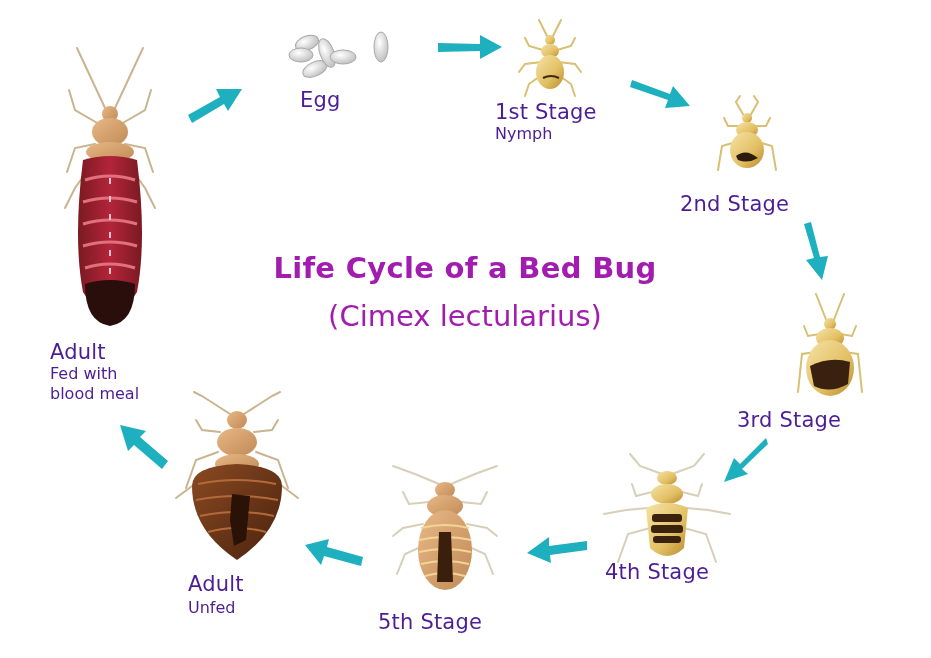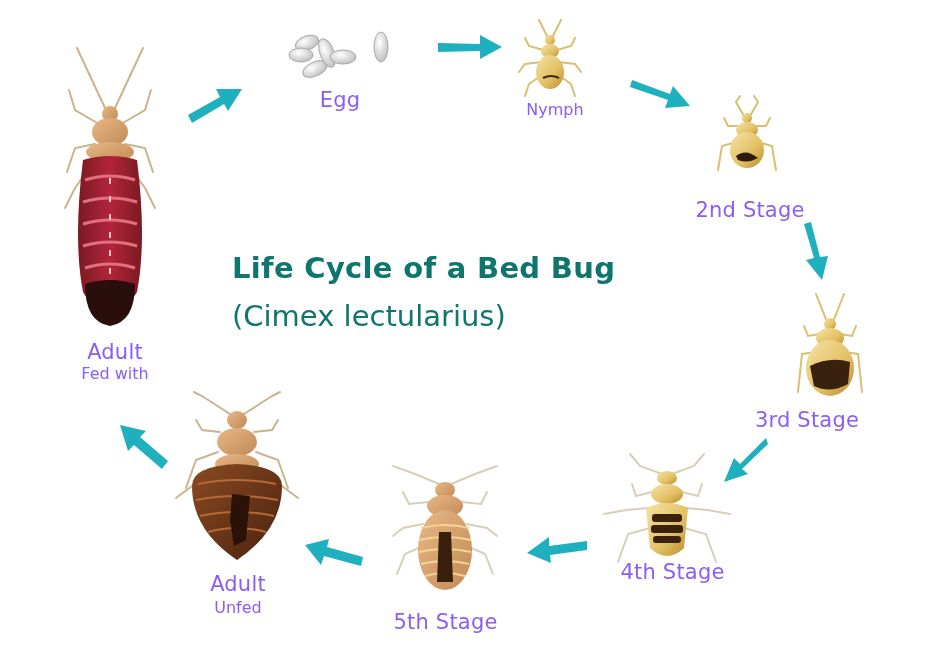--- a/index.html
+++ b/index.html
@@ -1,22 +1,22 @@
 <!DOCTYPE html>
 <html><head>
 <meta charset="utf-8">
 <style>
   html, body { margin: 0; padding: 0; background: #ffffff; }
   body { width: 931px; height: 658px; position: relative; overflow: hidden;
          font-family: "DejaVu Sans", "Liberation Sans", sans-serif; color: #111; }
   .stage { position: absolute; }
-  .label { position: absolute; text-align: center; white-space: nowrap; color: #8b5cf6; }
+  .label { position: absolute; white-space: nowrap; color: #4c1d95; }
   .label .main { font-size: 21px; line-height: 24px; letter-spacing: 0.2px; }
   .label .sub { font-size: 16px; line-height: 20px; }
-  .title { position: absolute; left: 232px; top: 250px; width: 450px; text-align: left; color: #0f766e; }
+  .title { position: absolute; left: 240px; top: 250px; width: 450px; text-align: center; color: #a21caf; }
   .title .t1 { font-size: 29px; font-weight: bold; line-height: 36px; letter-spacing: 0.3px; }
   .title .t2 { font-size: 29px; line-height: 40px; margin-top: 10px; }
   svg { position: absolute; overflow: visible; }
 </style>
 </head>
 <body>
 
 <svg width="0" height="0" style="position:absolute">
   <defs>
     <linearGradient id="gold" x1="0" y1="0" x2="1" y2="1">
@@ -72,20 +72,21 @@
       <path d="M43 44 L60 46 L66 54"></path>
     <path d="M28 56 L14 66 L10 78"></path>
       <path d="M42 56 L56 66 L60 78"></path>
   </g>
   <ellipse cx="35" cy="22" rx="5" ry="5" fill="url(#gold)"></ellipse>
   <ellipse cx="35" cy="33" rx="9" ry="7" fill="url(#gold)"></ellipse>
   <ellipse cx="35" cy="54" rx="14" ry="17" fill="url(#gold)"></ellipse>
   <path d="M28 60 Q36 56 44 60" stroke="#3a2a10" stroke-width="2" fill="none"></path>
 </svg>
 <div class="label" style="left:495px;top:100px;width:120px">
+  <div class="main">1st Stage</div>
   <div class="sub">Nymph</div>
 </div>
 
 <svg style="left:630px;top:72px" width="65" height="40" viewBox="0 0 65 40">
   <path d="M2 8 L40 22 L43 14 L60 34 L35 36 L38 28 L0 15 Z" fill="#1fb0bf"></path>
 </svg>
 
 <svg class="stage" style="left:712px;top:96px" width="70" height="80" viewBox="0 0 70 80">
   <g stroke="#d9bf72" stroke-width="2" fill="none" stroke-linecap="round">
     <path d="M32 20 L24 6 L28 0"></path>
@@ -93,21 +94,21 @@
     <path d="M28 30 L16 30 L12 22"></path>
       <path d="M42 30 L54 30 L58 22"></path>
     <path d="M24 46 L10 50 L6 74"></path>
       <path d="M46 46 L60 50 L64 74"></path>
   </g>
   <ellipse cx="35" cy="22" rx="5" ry="5" fill="url(#gold)"></ellipse>
   <ellipse cx="35" cy="34" rx="11" ry="8" fill="url(#gold)"></ellipse>
   <ellipse cx="35" cy="54" rx="17" ry="18" fill="url(#gold)"></ellipse>
   <path d="M24 60 Q34 52 46 62 Q36 68 26 64 Z" fill="#2e1c0a"></path>
 </svg>
-<div class="label" style="left:680px;top:198px;width:140px">
+<div class="label" style="left:680px;top:192px;width:140px">
   <div class="main">2nd Stage</div>
 </div>
 
 <svg style="left:796px;top:222px" width="40" height="62" viewBox="0 0 40 62">
   <path d="M8 2 L18 36 L10 38 L26 58 L32 34 L24 35 L15 0 Z" fill="#1fb0bf"></path>
 </svg>
 
 <svg class="stage" style="left:790px;top:292px" width="80" height="110" viewBox="0 0 80 110">
   <g stroke="#d9bf72" stroke-width="2" fill="none" stroke-linecap="round">
     <path d="M37 30 L26 2"></path>
@@ -242,20 +243,21 @@
     <path d="M28 184 Q55 176 82 184"></path>
       <path d="M28 206 Q55 198 82 206"></path>
     <path d="M30 228 Q55 220 80 228"></path>
   </g>
   <path d="M30 244 Q55 236 80 244 Q80 282 55 286 Q30 282 30 244 Z" fill="#2a0e0c"></path>
   <path d="M55 138 L55 240" stroke="#f5c4c8" stroke-width="2" stroke-dasharray="6 12"></path>
 </svg>
 <div class="label" style="left:50px;top:340px;width:130px">
   <div class="main">Adult</div>
   <div class="sub">Fed with</div>
+  <div class="sub">blood meal</div>
 </div>
 
 <svg style="left:186px;top:85px" width="58" height="40" viewBox="0 0 58 40">
   <path d="M2 30 L34 12 L30 4 L56 4 L42 26 L38 19 L6 38 Z" fill="#1fb0bf"></path>
 </svg>
 
 <div class="title">
   <div class="t1">Life Cycle of a Bed Bug</div>
   <div class="t2">(Cimex lectularius)</div>
 </div>

